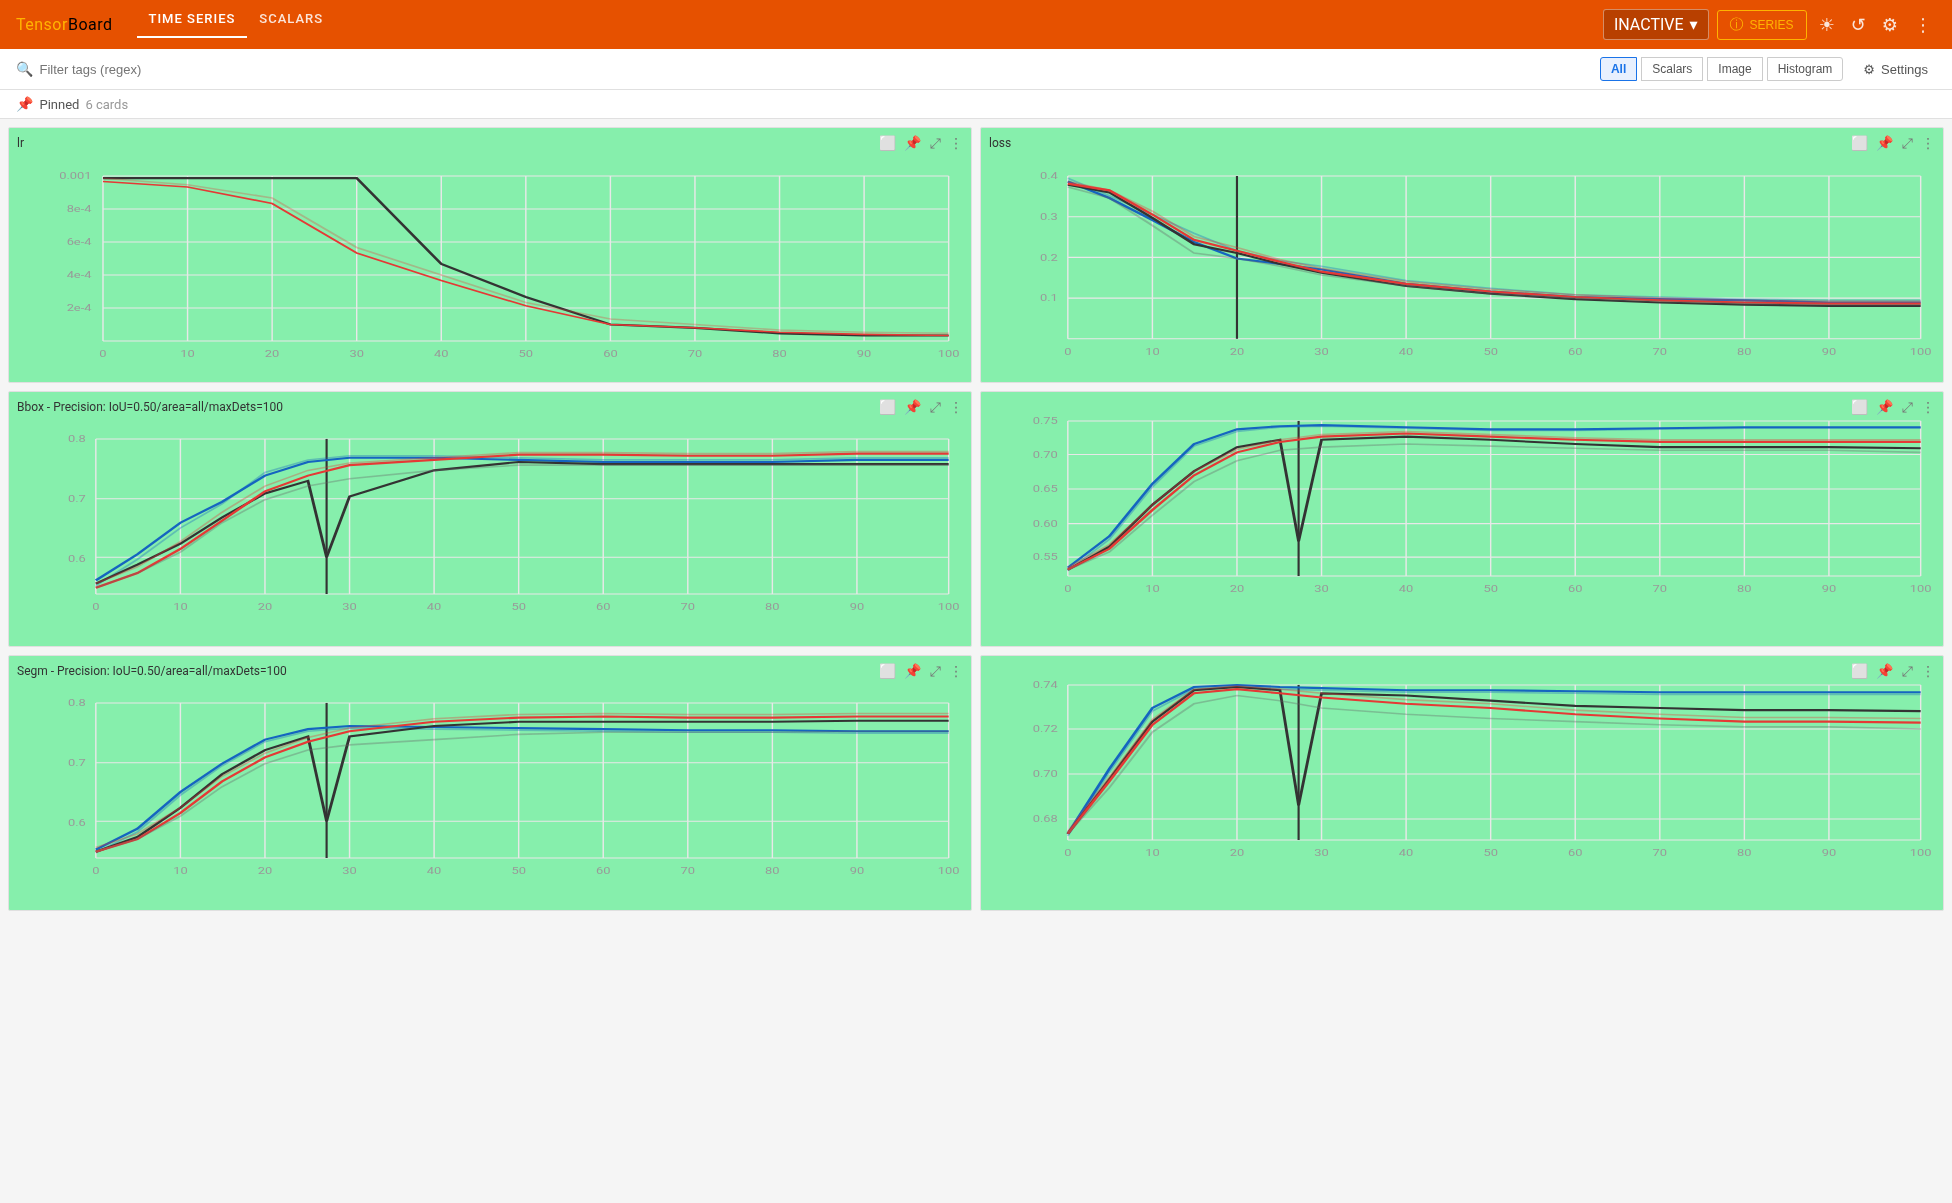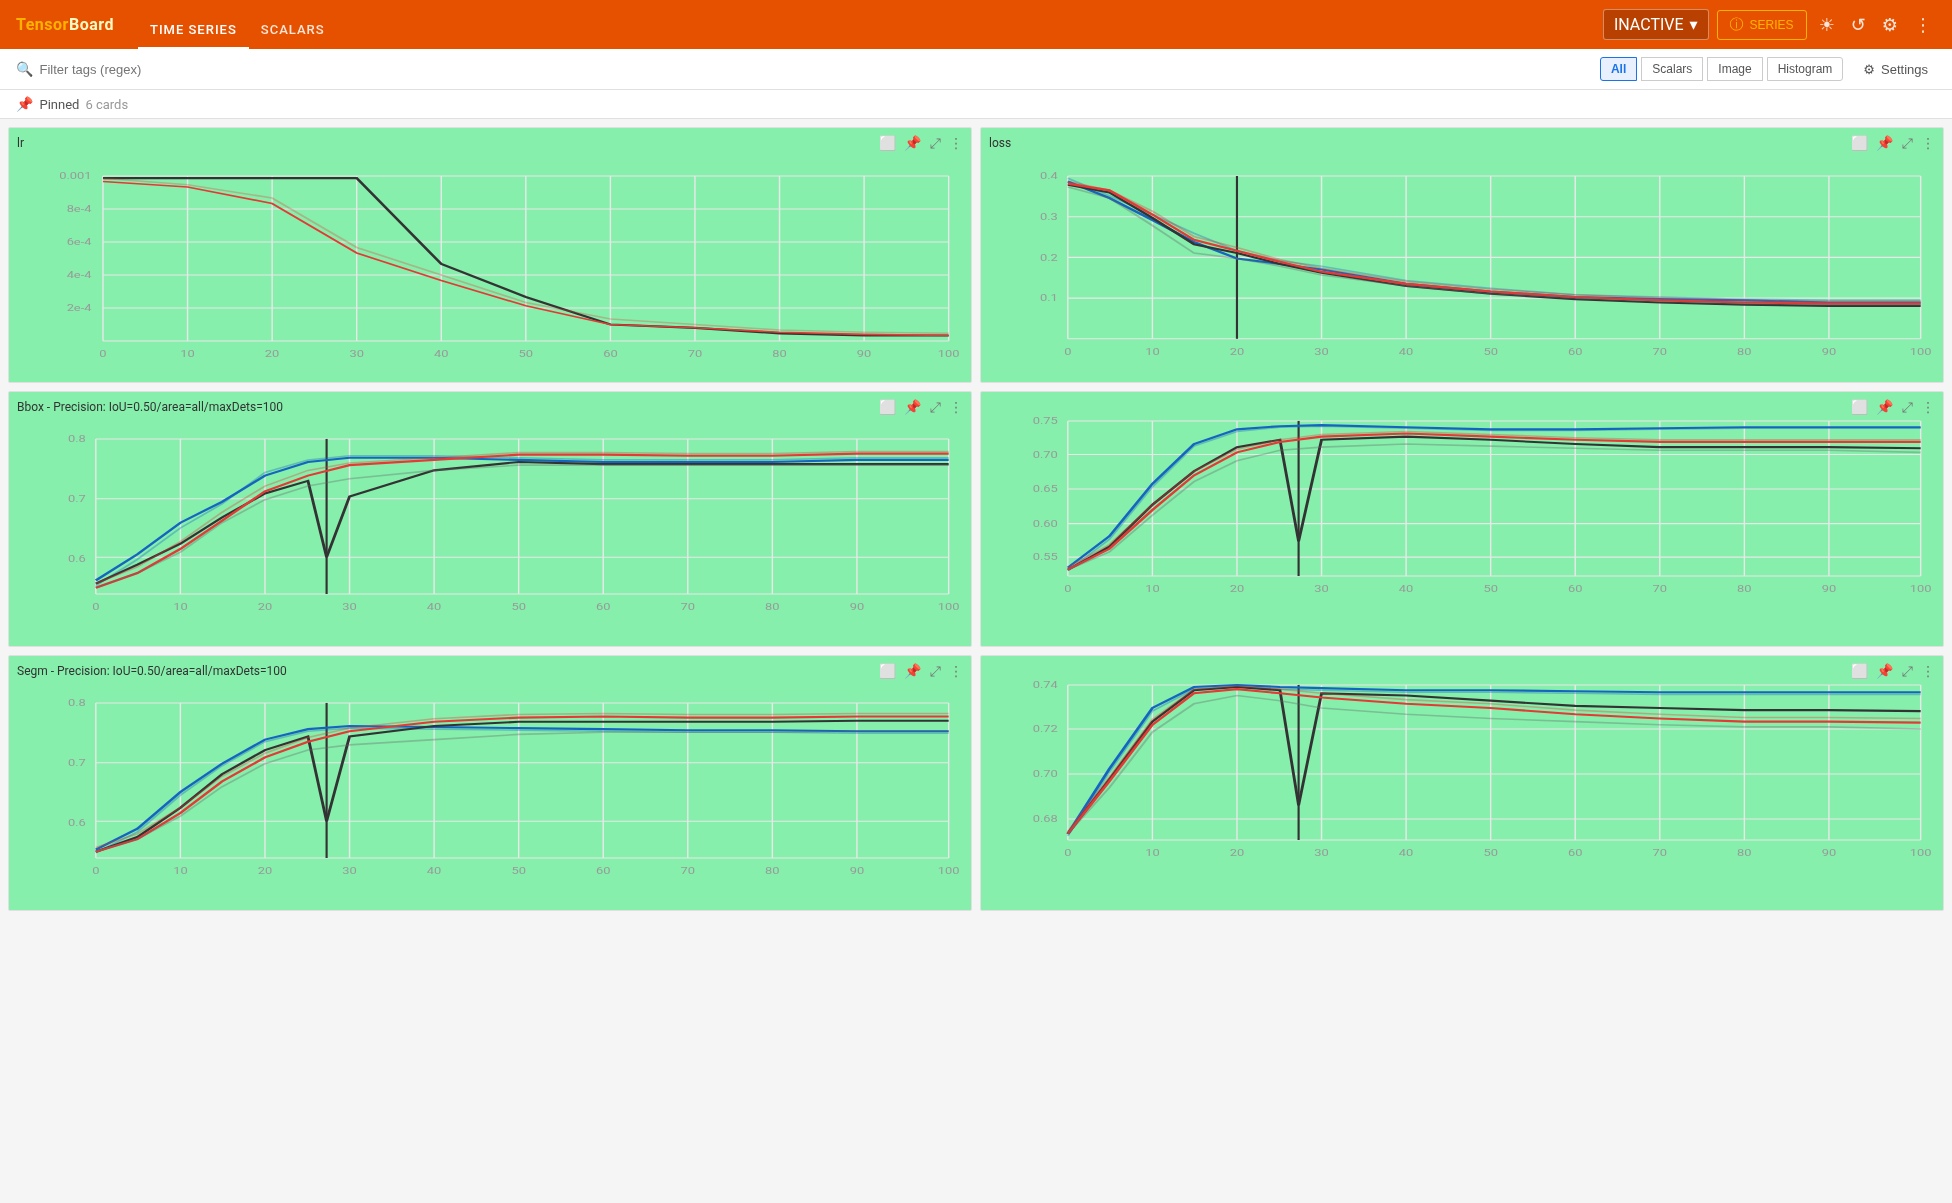--- a/index.html
+++ b/index.html
@@ -13,26 +13,26 @@
       align-items: center;
       padding: 0 16px;
       gap: 24px;
     }
     .header-logo {
       color: white;
       font-size: 16px;
       font-weight: 400;
       letter-spacing: 0.5px;
     }
-    .header-logo span { color: #FFB300; font-weight: 700; }
+    .header-logo span { color: #FFB300; font-weight: 400; }
     .header-nav {
       display: flex;
       gap: 0;
       height: 100%;
-      align-items: flex-end;
+      align-items: center;
     }
     .nav-item {
       color: rgba(255,255,255,0.85);
       font-size: 13px;
       font-weight: 500;
       letter-spacing: 1px;
       padding: 0 12px 10px;
       cursor: pointer;
       border-bottom: 2px solid transparent;
     }
@@ -206,21 +206,21 @@
     .grid-line {
       stroke: #e8e8e8;
       stroke-width: 1;
     }
   </style>
 </head>
 <body>
 
 <header class="header">
   <div class="header-logo">
-    <span>Tensor</span><span style="color:#fef9c3">Board</span>
+    <span>Tensor</span><span style="color:#000000">Board</span>
   </div>
   <nav class="header-nav">
     <div class="nav-item active">TIME SERIES</div>
     <div class="nav-item">SCALARS</div>
   </nav>
   <div class="header-right">
     <div class="inactive-dropdown">
       <span>INACTIVE</span>
       <span>▾</span>
     </div>

